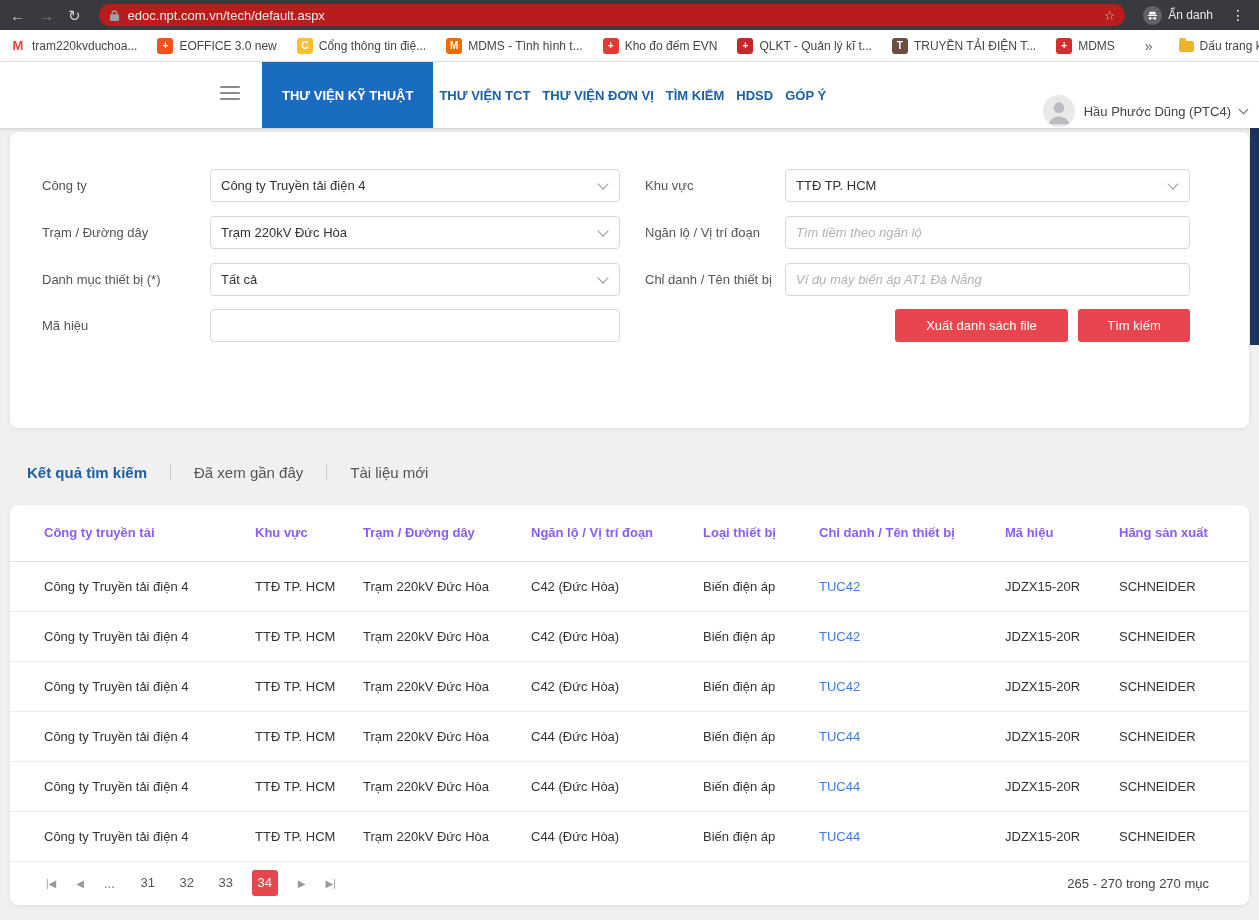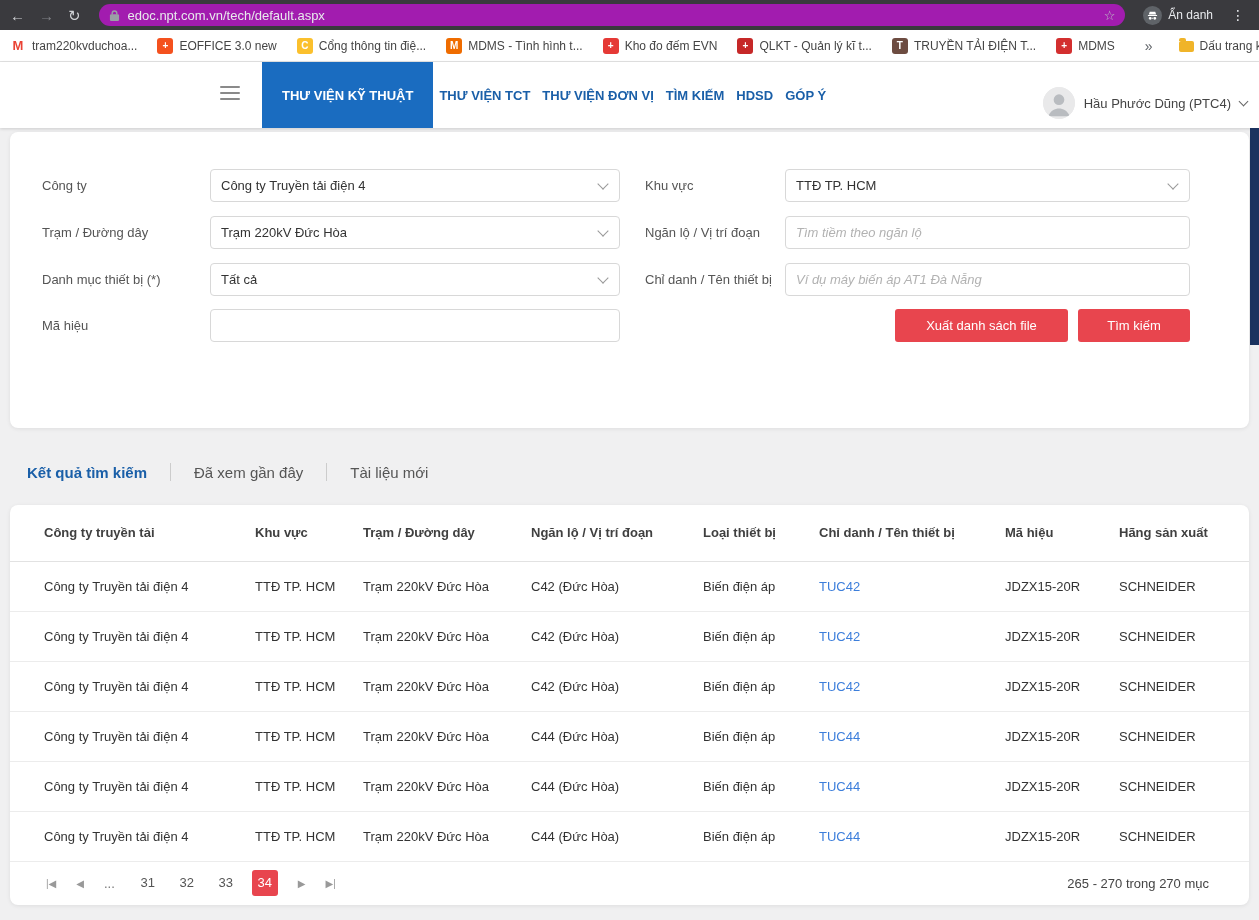--- a/index.html
+++ b/index.html
@@ -4,21 +4,21 @@
 <style>
   * { margin:0; padding:0; box-sizing:border-box; }
   html,body { width:1259px; height:920px; overflow:hidden; }
   body { position:relative; background:#f0f0f1; font-family:"Liberation Sans","DejaVu Sans",sans-serif; }
 
   
   .chrome { position:absolute; top:0; left:0; width:1259px; height:30px; background:#3a3a3e;
             display:flex; align-items:center; padding:0 10px; gap:14px; }
   .nav-btn { color:#cfd1d4; font-size:15px; cursor:pointer; line-height:1; }
   .nav-btn.dim { color:#808287; }
-  .omnibox { flex:1; height:22px; background:#a21caf; border-radius:11px; display:flex; align-items:center;
+  .omnibox { flex:1; height:22px; background:#b91c1c; border-radius:11px; display:flex; align-items:center;
              padding:0 10px; gap:8px; margin:0 4px; cursor:text; }
   .url { color:#e8eaed; font-size:13px; flex:1; white-space:nowrap; }
   .star { color:#bdc1c6; font-size:13px; cursor:pointer; }
   .incog { display:flex; align-items:center; gap:6px; color:#e8eaed; font-size:12px; }
   .incog-ico { width:19px; height:19px; border-radius:50%; background:#5f6368; display:flex; align-items:center; justify-content:center; }
   .dots { color:#e8eaed; font-size:14px; cursor:pointer; padding:0 4px; }
 
   
   .bookmarks { position:absolute; top:30px; left:0; width:1259px; height:32px; background:#ffffff;
                border-bottom:1px solid #e3e3e3; display:flex; align-items:center; padding:0 10px; }
@@ -43,21 +43,21 @@
   .logo-l1 { font-size:21px; font-weight:bold; }
   .logo-evn { color:#0d3f8f; } .logo-npt { color:#e4262c; font-style:italic; }
   .logo-l2 { font-size:10px; color:#1a5fa8; margin-top:1px; }
   .logo-l3 { font-size:11px; font-weight:bold; color:#e4262c; letter-spacing:2px; margin-top:1px; }
   .hamburger { position:absolute; left:220px; top:24px; width:20px; cursor:pointer; }
   .hamburger span { display:block; height:2px; background:#8a8a8a; margin-bottom:4px; border-radius:1px; }
   .main-nav { position:absolute; left:262px; top:0; height:66px; display:flex; align-items:stretch; }
   .nav-item { display:flex; align-items:center; padding:0 6px; font-size:13px; font-weight:bold;
               color:var(--nav-blue); cursor:pointer; white-space:nowrap; }
   .nav-item.active { background:var(--tab-blue); color:#fff; padding:0 20px; }
-  .user-box { position:absolute; right:12px; top:8px; height:66px; display:flex; align-items:center; gap:9px; cursor:pointer;justify-content:flex-end; }
+  .user-box { position:absolute; right:12px; top:16px; height:66px; display:flex; align-items:center; gap:9px; cursor:pointer;justify-content:flex-end; }
   .avatar { width:32px; height:32px; border-radius:50%; overflow:hidden; background:#e9e9ea; }
   .user-name { font-size:13px; color:#444; }
   .chev { width:7px; height:7px; border-right:1.5px solid #666; border-bottom:1.5px solid #666;
           transform:rotate(45deg); margin-top:-4px; }
 
   .navy-strip { position:absolute; right:0; top:128px; width:9px; height:217px; background:var(--navy); }
 
   
   .filter-card { position:absolute; left:10px; top:132px; width:1239px; height:296px; background:#fff;
                  border-radius:8px; box-shadow:0 1px 4px rgba(0,0,0,.08); }
@@ -76,21 +76,21 @@
   
   .sect-tabs { position:absolute; left:27px; top:459px; height:26px; display:flex; align-items:center; }
   .sect-tab { font-size:15px; color:#555; cursor:pointer; white-space:nowrap; }
   .sect-tab.active { color:var(--nav-blue); font-weight:bold; }
   .sect-sep { width:1px; height:18px; background:#ccc; margin:0 23px; }
 
   
   .table-card { position:absolute; left:10px; top:505px; width:1239px; height:400px; background:#fff;
                 border-radius:8px; box-shadow:0 1px 4px rgba(0,0,0,.08); }
   table { width:1239px; border-collapse:collapse; table-layout:fixed; }
-  th { height:56px; text-align:left; font-size:13px; font-weight:bold; color:#404040;
+  th { height:56px; text-align:left; font-size:13px; font-weight:bold; color:#8b5cf6;
        border-bottom:1px solid #e2e2e2; }
   td { height:50px; font-size:13px; color:#333; border-bottom:1px solid #ececec;
        white-space:nowrap; overflow:hidden; }
   th:first-child, td:first-child { padding-left:34px; }
   td.link { color:var(--link); cursor:pointer; }
 
   
   .pag { position:absolute; left:0; top:356px; width:1239px; height:44px; display:flex; align-items:center;
          padding:0 40px 0 36px; }
   .pic { color:#999; font-size:10px; margin-right:20px; cursor:pointer; }

